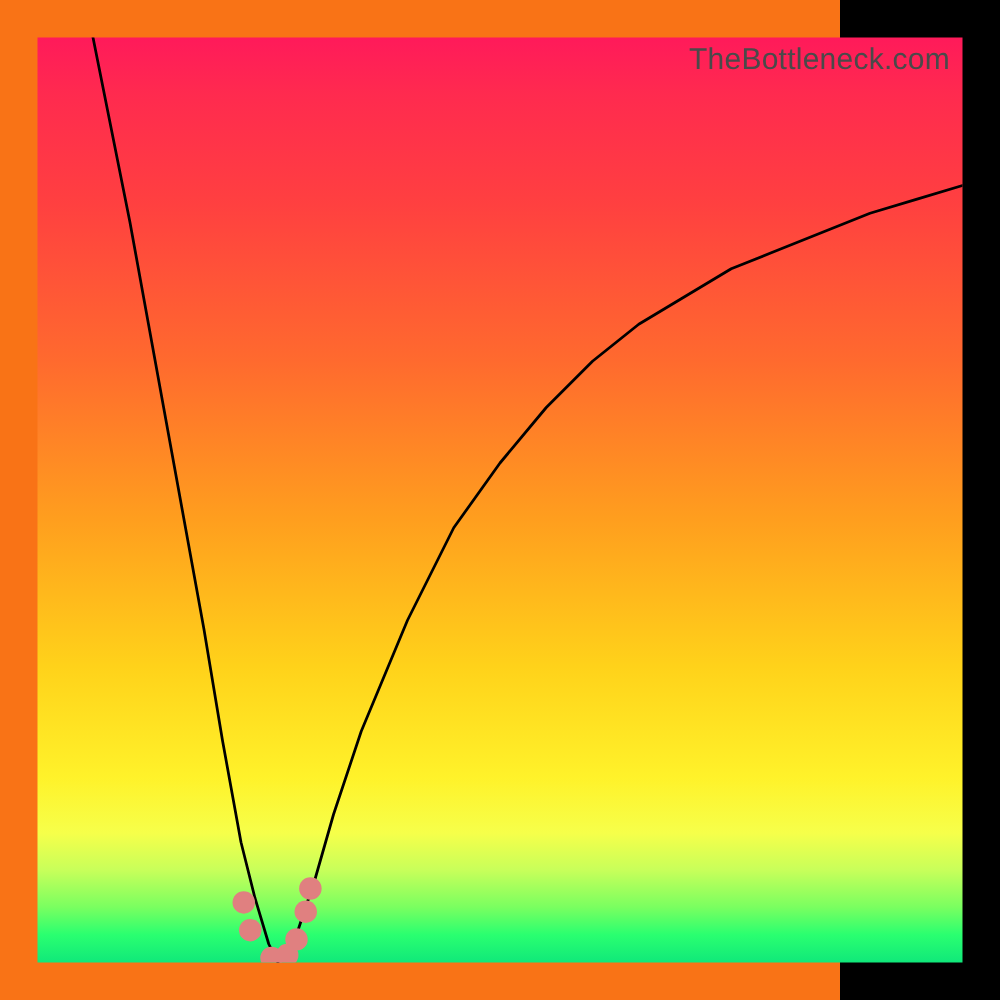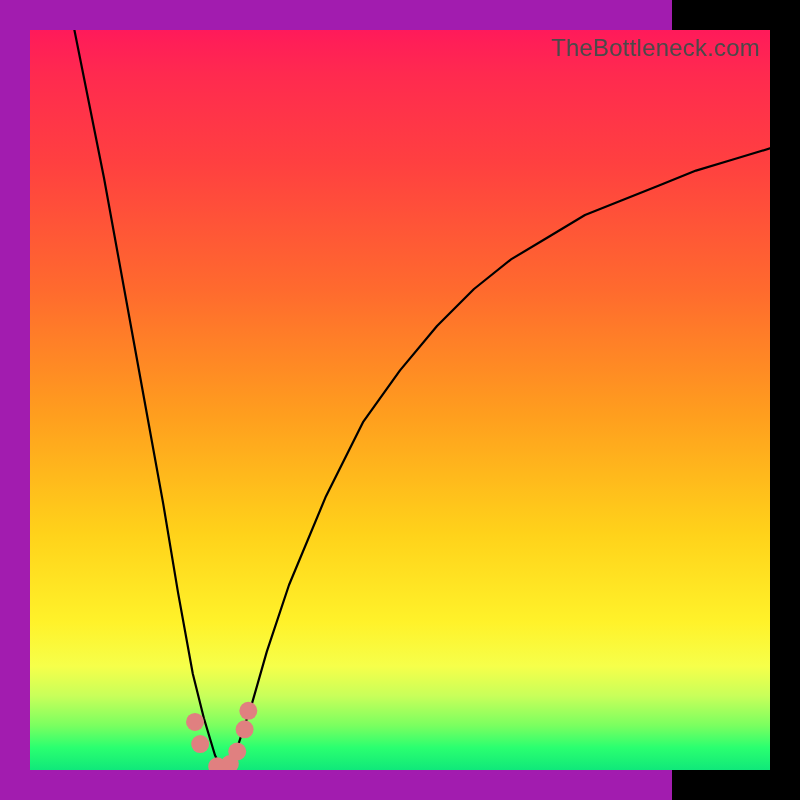--- a/index.html
+++ b/index.html
@@ -8,21 +8,21 @@
     width: 800px;
     height: 800px;
     overflow: hidden;
     background: #000;
     font-family: Arial, Helvetica, sans-serif;
   }
   .frame {
     position: relative;
     width: 672px;
     height: 800px;
-    background: #a21caf;
+    background: #f97316;
   }
   .plot-area {
     position: absolute;
     left: 30px;
     top: 30px;
     width: 740px;
     height: 740px;
     
     background: linear-gradient(
       to bottom,

